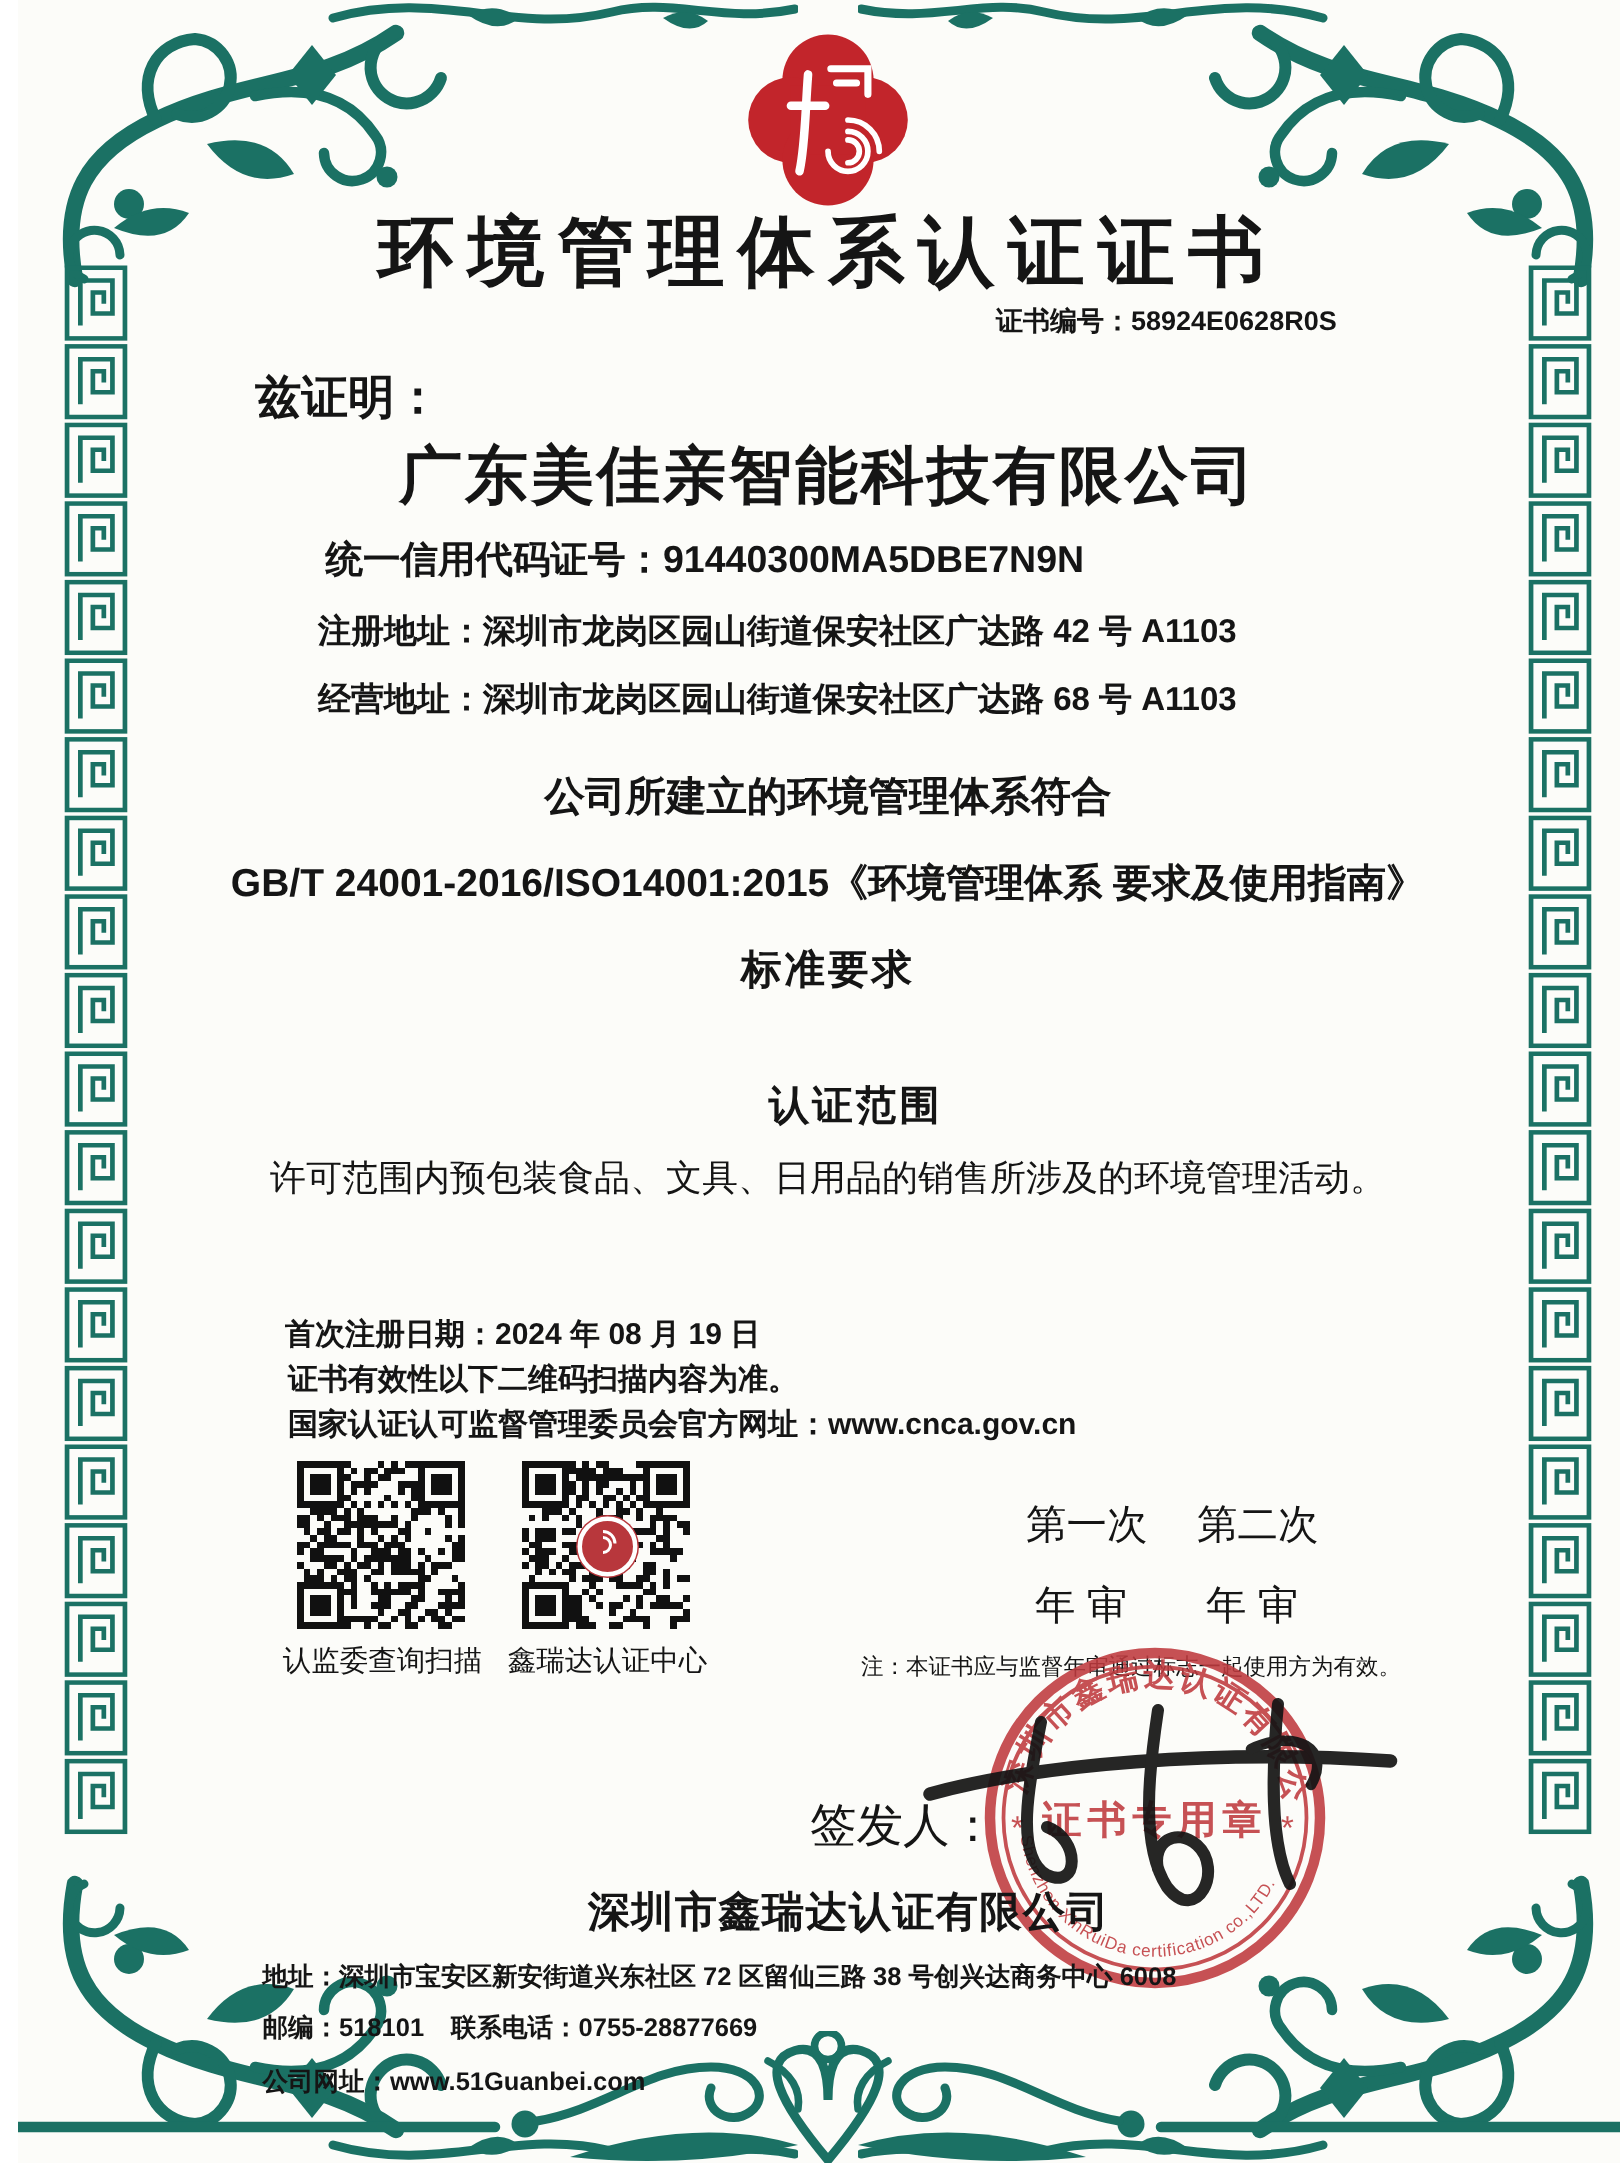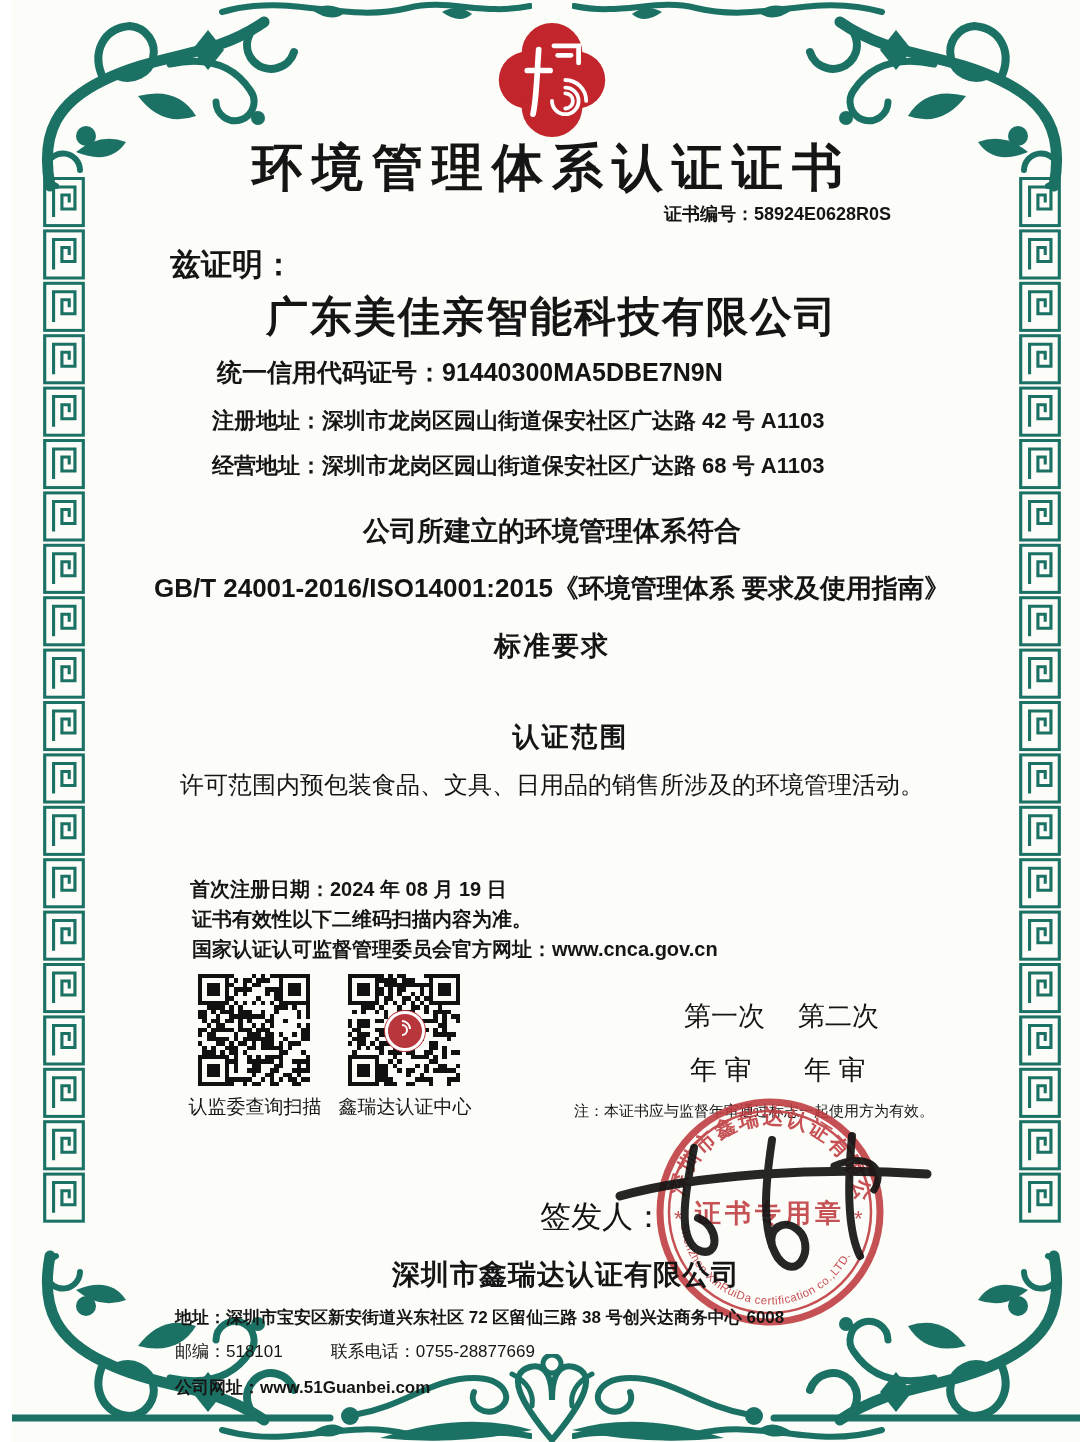--- a/index.html
+++ b/index.html
@@ -25,21 +25,21 @@
   #date2{top:876px;left:595px;font-size:20px;font-weight:600;}
   #qrnotice{top:906px;left:180px;font-size:20px;font-weight:600;text-align:right;}
   #cnca{top:936px;left:180px;font-size:20px;font-weight:600;}
   .qrbox{position:absolute;width:112px;height:112px;}
   .qrcap{position:absolute;top:1094px;width:160px;text-align:center;font-size:19px;font-weight:500;}
   .audit{font-size:27px;font-weight:500;}
   #note{top:1102px;left:562px;font-size:15px;font-weight:500;}
   #signlabel{top:1196px;left:528px;font-size:31px;font-weight:500;}
   #issuerco{top:1256px;left:380px;font-size:28px;font-weight:800;letter-spacing:1px;}
   #footaddr{top:1306px;left:163px;font-size:17px;font-weight:600;}
-  #footrow{top:1340px;left:163px;font-size:17px;font-weight:400;display:flex;gap:48px;}
+  #footrow{top:1340px;left:163px;font-size:17px;font-weight:700;display:flex;gap:18px;}
   #footweb{top:1376px;left:163px;font-size:17px;font-weight:600;text-align:center;}
   .qr-logo{position:absolute;left:373px;top:1011px;width:34px;height:34px;border-radius:50%;
            background:#b8373c;border:3px solid #fff;box-shadow:0 0 0 1px #b8373c;}
   svg{display:block;}
   .dec{position:absolute;}
 </style>
 </head>
 <body>
 
 <div class="page">

